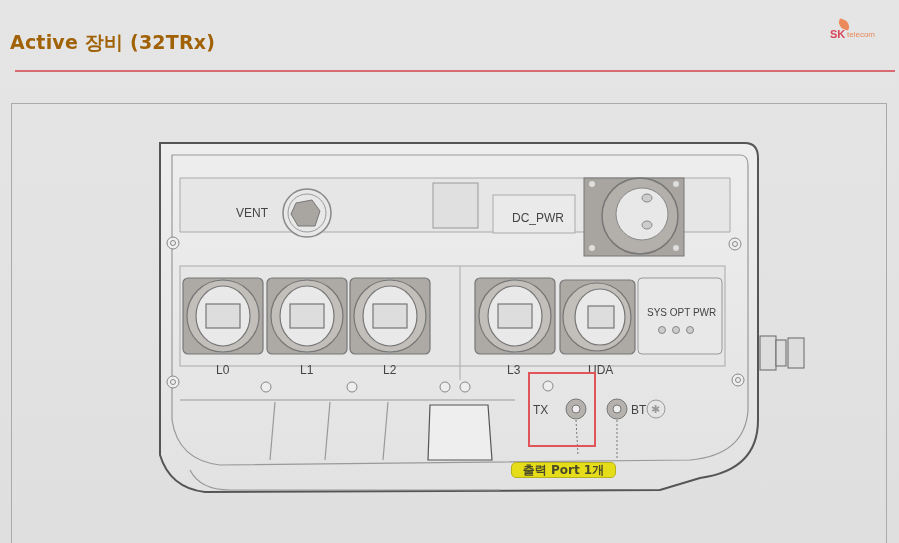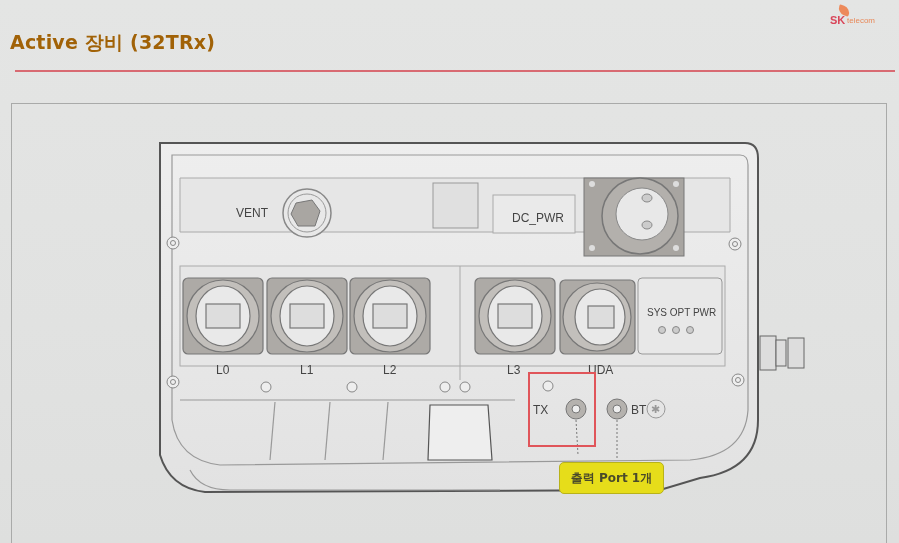--- a/index.html
+++ b/index.html
@@ -11,39 +11,38 @@
     .title {
       position:absolute; left:10px; top:30px;
       font-size:19px; font-weight:bold; color:#a16207; letter-spacing:0.2px;
       font-family: "DejaVu Sans", sans-serif;
     }
     .title-rule {
       position:absolute; left:15px; top:70px; width:880px; height:2px;
       background:#d86a72;
     }
     .logo {
-      position:absolute; left:830px; top:6px; width:70px; height:26px;
+      position:absolute; left:830px; top:20px; width:70px; height:26px;
     }
     .logo .sk { position:absolute; left:0; top:8px; font-size:11px; font-weight:bold; color:#d9465a; }
     .logo .tel { position:absolute; left:17px; top:10px; font-size:8px; color:#e8895a; }
     .logo .wing { position:absolute; left:8px; top:0; width:12px; height:9px;
       background:#ef7a43; border-radius:2px 10px 2px 10px; transform:rotate(20deg); opacity:0.85;}
     .frame {
       position:absolute; left:11px; top:103px; width:876px; height:450px;
       border:1.5px solid #a9aaa9; box-sizing:border-box;
     }
     .device { position:absolute; left:0; top:0; width:899px; height:543px; }
     .lbl { font-family:"Liberation Sans", sans-serif; font-size:12px; fill:#444; }
     .callout {
-      position:absolute; left:511px; top:462px; width:105px; height:32px;
+      position:absolute; left:511px; top:462px; width:105px; height:16px;
       background:#e6dd1a; border:1.5px solid #b8b21a; border-radius:5px;
       box-sizing:border-box; display:flex; align-items:center; justify-content:center;
       font-size:12px; font-weight:bold; color:#4a4a2a;
       font-family:"DejaVu Sans", sans-serif;
-      margin-left:48px;
     }
     .hl {
       position:absolute; left:528px; top:372px; width:68px; height:75px;
       border:2px solid #e0555a; box-sizing:border-box;
     }
   </style>
 </head>
 <body>
 
 <div class="title">Active 장비 (32TRx)</div>

